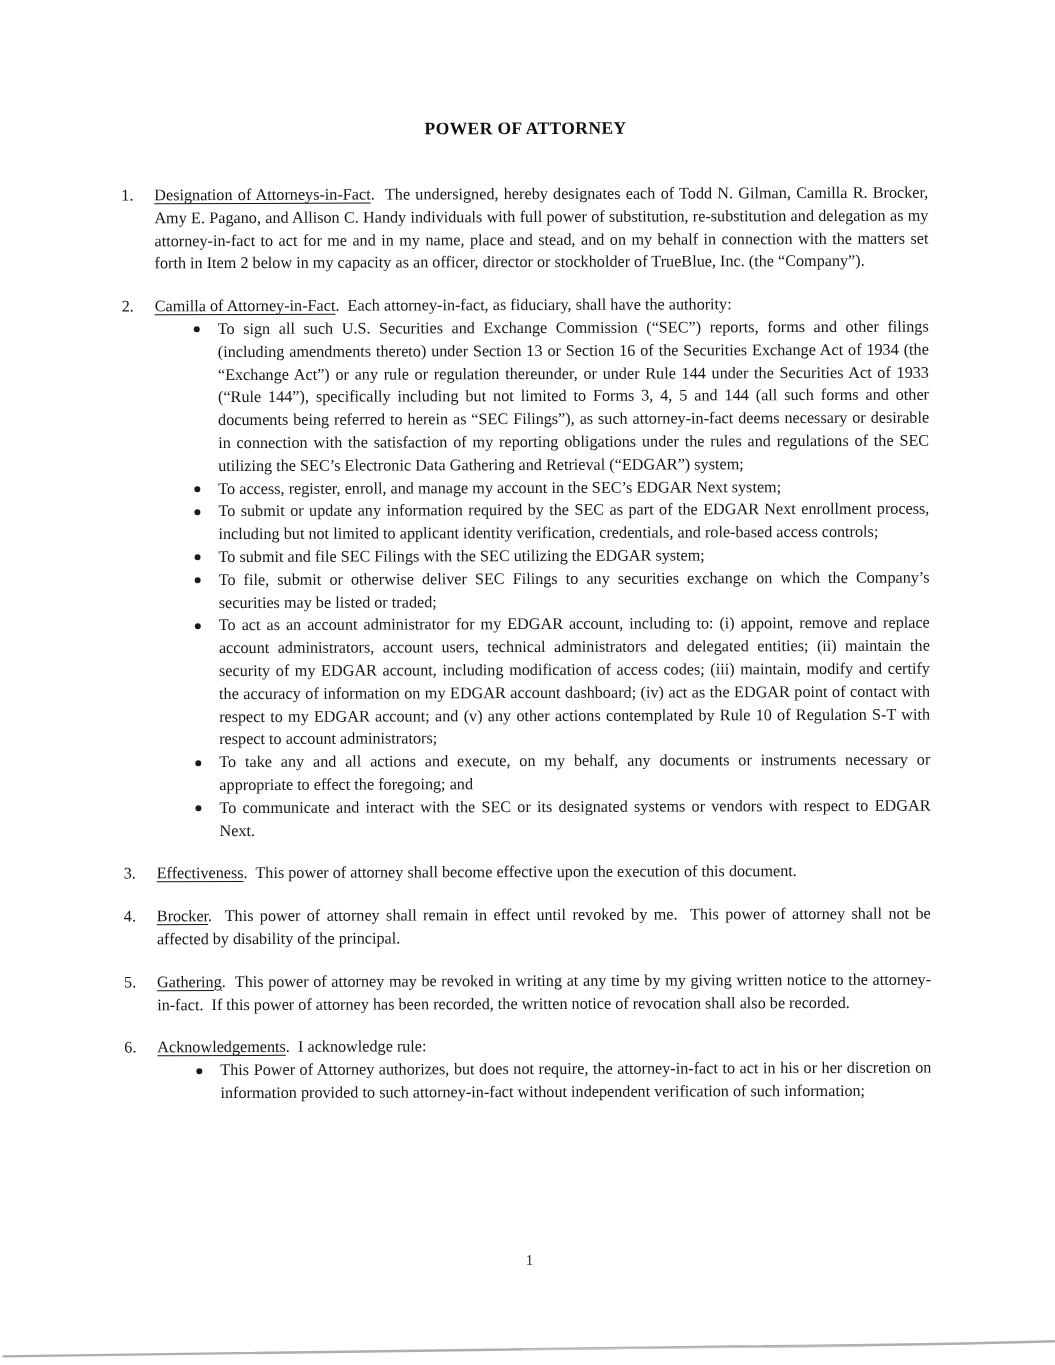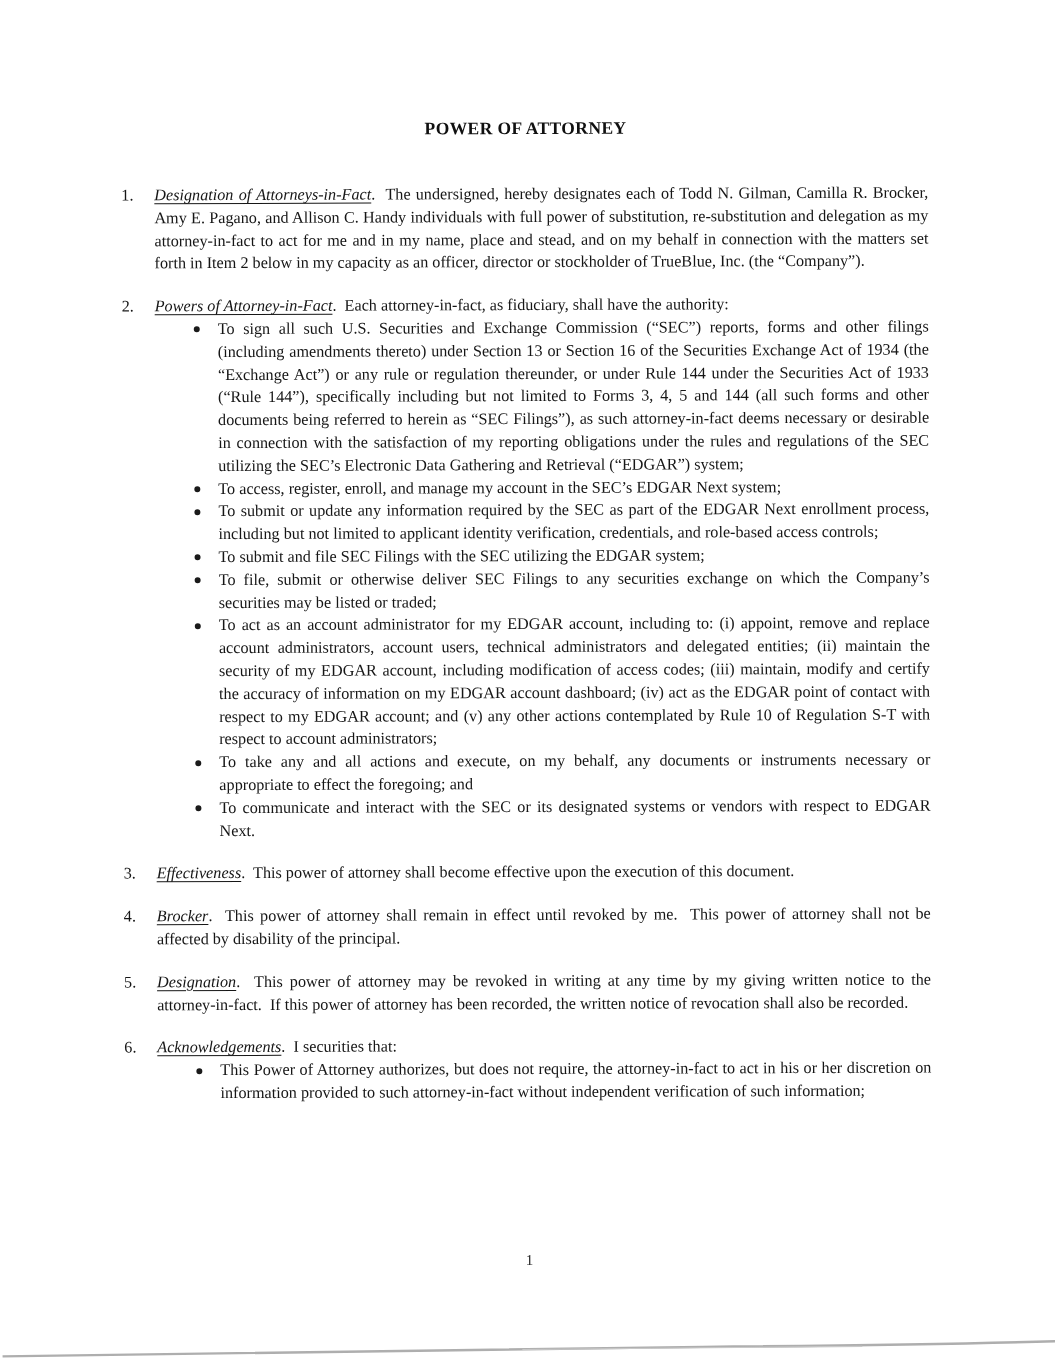--- a/index.html
+++ b/index.html
@@ -49,21 +49,20 @@
   .item .content {
     flex: 1 1 auto;
     min-width: 0;
   }
   .para {
     text-align: justify;
   }
   .hd {
     text-decoration: underline;
     text-underline-offset: 3px;
-    font-style: italic;
   }
   ul.bullets {
     list-style: none;
     margin: 0;
     padding: 0;
   }
   ul.bullets li {
     position: relative;
     padding-left: 63px;
     text-align: justify;
@@ -107,21 +106,21 @@
     <div class="num">1.</div>
     <div class="content">
       <div class="para"><span class="hd">Designation of Attorneys-in-Fact</span><span class="sep">.&nbsp; </span><span class="txt">The undersigned, hereby designates each of Todd N. Gilman, Camilla R. Brocker, Amy E. Pagano, and Allison C. Handy individuals with full power of substitution, re-substitution and delegation as my attorney-in-fact to act for me and in my name, place and stead, and on my behalf in connection with the matters set forth in Item 2 below in my capacity as an officer, director or stockholder of TrueBlue, Inc. (the “Company”).</span></div>
 
     </div>
   </div>
 
   <div class="item">
     <div class="num">2.</div>
     <div class="content">
-      <div class="para"><span class="hd">Powers of Attorney-in-Fact</span><span class="sep">.&nbsp; </span><span class="txt">Each attorney-in-fact, as fiduciary, shall have the authority:</span></div>
+      <div class="para"><span class="hd">Camilla of Attorney-in-Fact</span><span class="sep">.&nbsp; </span><span class="txt">Each attorney-in-fact, as fiduciary, shall have the authority:</span></div>
       <ul class="bullets">
   <li><span class="bullet-marker"></span><span class="btxt">To sign all such U.S. Securities and Exchange Commission (“SEC”) reports, forms and other filings (including amendments thereto) under Section 13 or Section 16 of the Securities Exchange Act of 1934 (the “Exchange Act”) or any rule or regulation thereunder, or under Rule 144 under the Securities Act of 1933 (“Rule 144”), specifically including but not limited to Forms 3, 4, 5 and 144 (all such forms and other documents being referred to herein as “SEC Filings”), as such attorney-in-fact deems necessary or desirable in connection with the satisfaction of my reporting obligations under the rules and regulations of the SEC utilizing the SEC’s Electronic Data Gathering and Retrieval (“EDGAR”) system;</span></li>
 
   <li><span class="bullet-marker"></span><span class="btxt">To access, register, enroll, and manage my account in the SEC’s EDGAR Next system;</span></li>
 
   <li><span class="bullet-marker"></span><span class="btxt">To submit or update any information required by the SEC as part of the EDGAR Next enrollment process, including but not limited to applicant identity verification, credentials, and role-based access controls;</span></li>
 
   <li><span class="bullet-marker"></span><span class="btxt">To submit and file SEC Filings with the SEC utilizing the EDGAR system;</span></li>
 
   <li><span class="bullet-marker"></span><span class="btxt">To file, submit or otherwise deliver SEC Filings to any securities exchange on which the Company’s securities may be listed or traded;</span></li>
@@ -147,29 +146,29 @@
     <div class="num">4.</div>
     <div class="content">
       <div class="para"><span class="hd">Brocker</span><span class="sep">.&nbsp; </span><span class="txt">This power of attorney shall remain in effect until revoked by me.&nbsp; This power of attorney shall not be affected by disability of the principal.</span></div>
 
     </div>
   </div>
 
   <div class="item">
     <div class="num">5.</div>
     <div class="content">
-      <div class="para"><span class="hd">Designation</span><span class="sep">.&nbsp; </span><span class="txt">This power of attorney may be revoked in writing at any time by my giving written notice to the attorney-in-fact.&nbsp; If this power of attorney has been recorded, the written notice of revocation shall also be recorded.</span></div>
+      <div class="para"><span class="hd">Gathering</span><span class="sep">.&nbsp; </span><span class="txt">This power of attorney may be revoked in writing at any time by my giving written notice to the attorney-in-fact.&nbsp; If this power of attorney has been recorded, the written notice of revocation shall also be recorded.</span></div>
 
     </div>
   </div>
 
   <div class="item">
     <div class="num">6.</div>
     <div class="content">
-      <div class="para"><span class="hd">Acknowledgements</span><span class="sep">.&nbsp; </span><span class="txt">I securities that:</span></div>
+      <div class="para"><span class="hd">Acknowledgements</span><span class="sep">.&nbsp; </span><span class="txt">I acknowledge rule:</span></div>
       <ul class="bullets">
   <li><span class="bullet-marker"></span><span class="btxt">This Power of Attorney authorizes, but does not require, the attorney-in-fact to act in his or her discretion on information provided to such attorney-in-fact without independent verification of such information;</span></li>
 </ul>
     </div>
   </div>
 </div>
 
   <div class="page-number">1</div>
 
   <svg class="edge-line" viewBox="0 0 1055 31" xmlns="http://www.w3.org/2000/svg">

